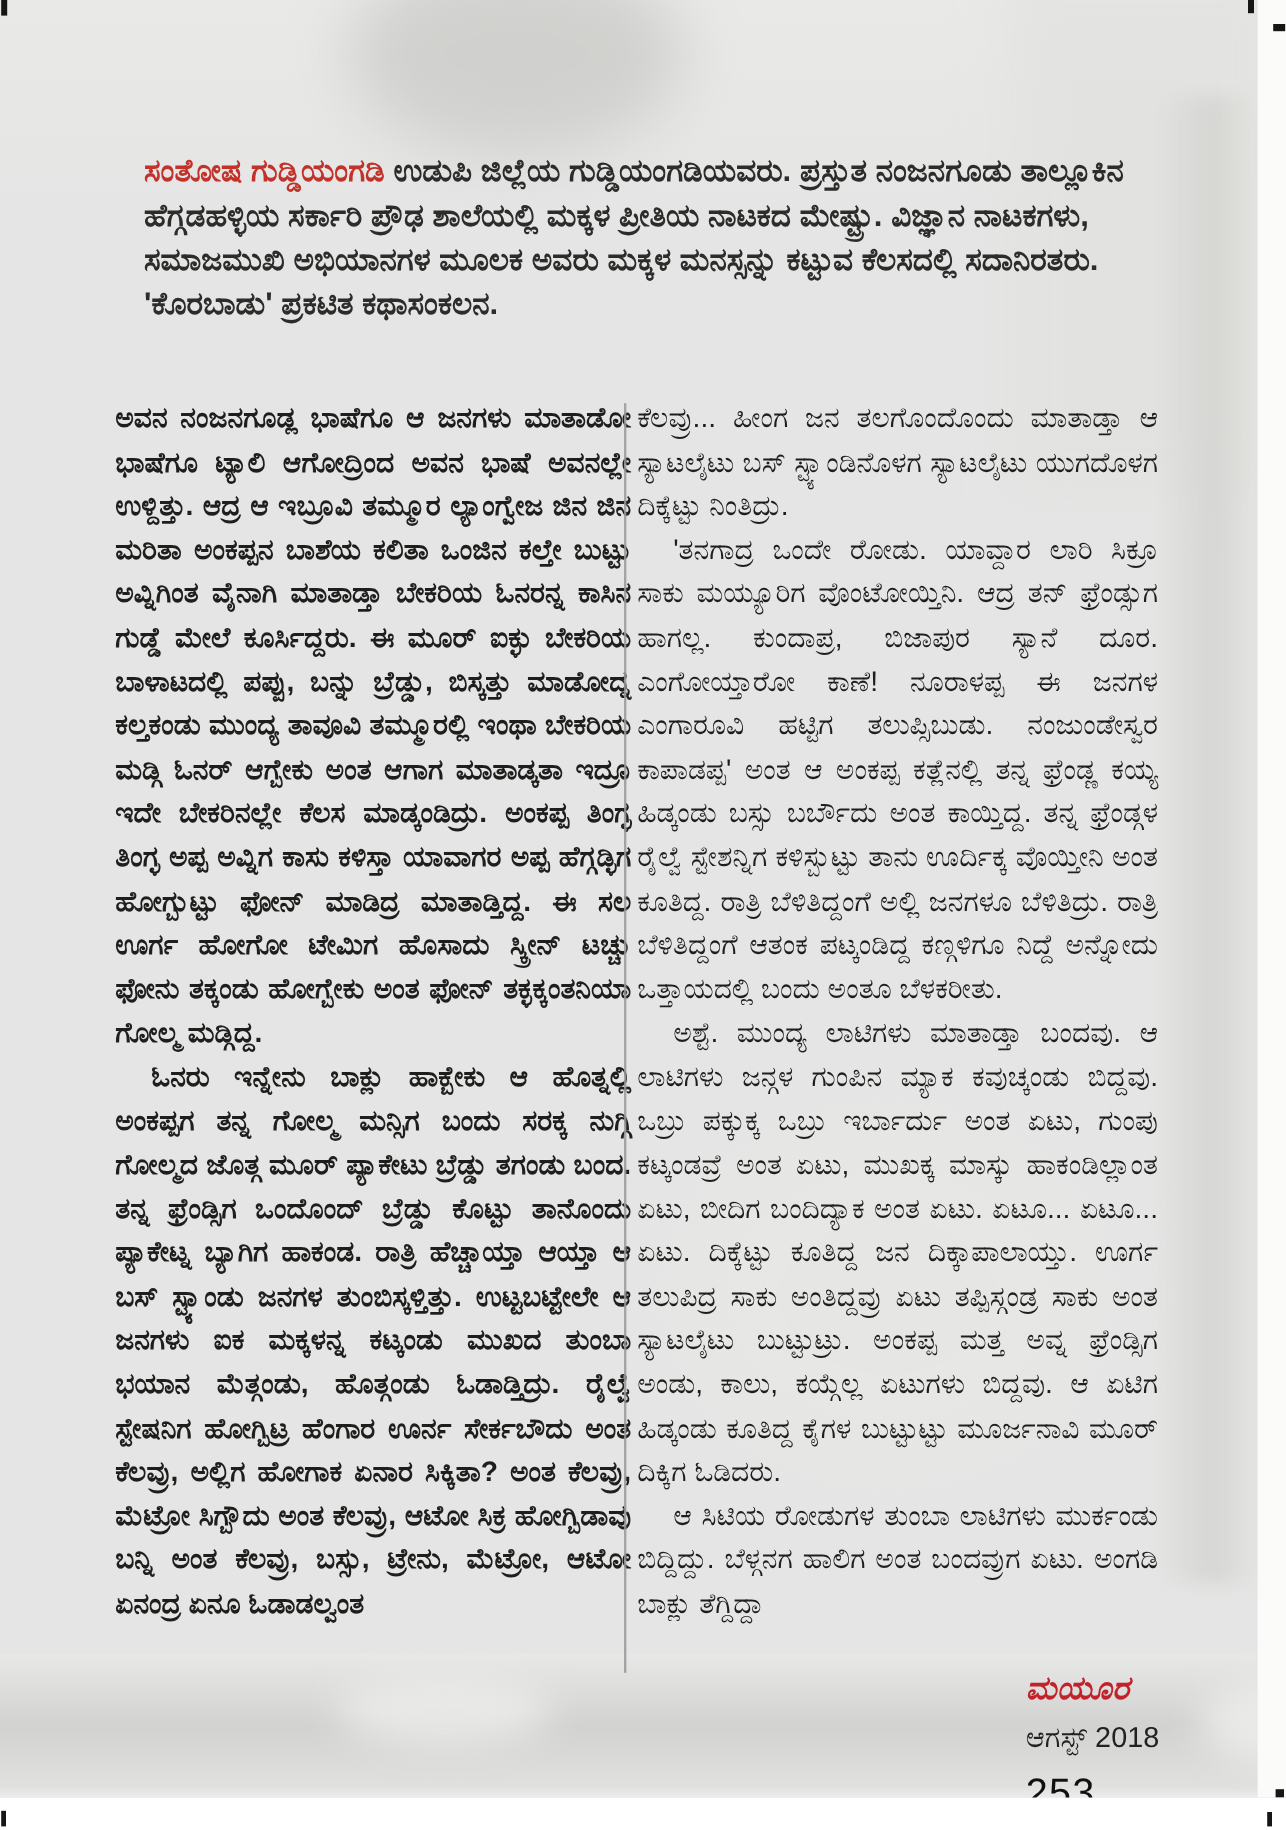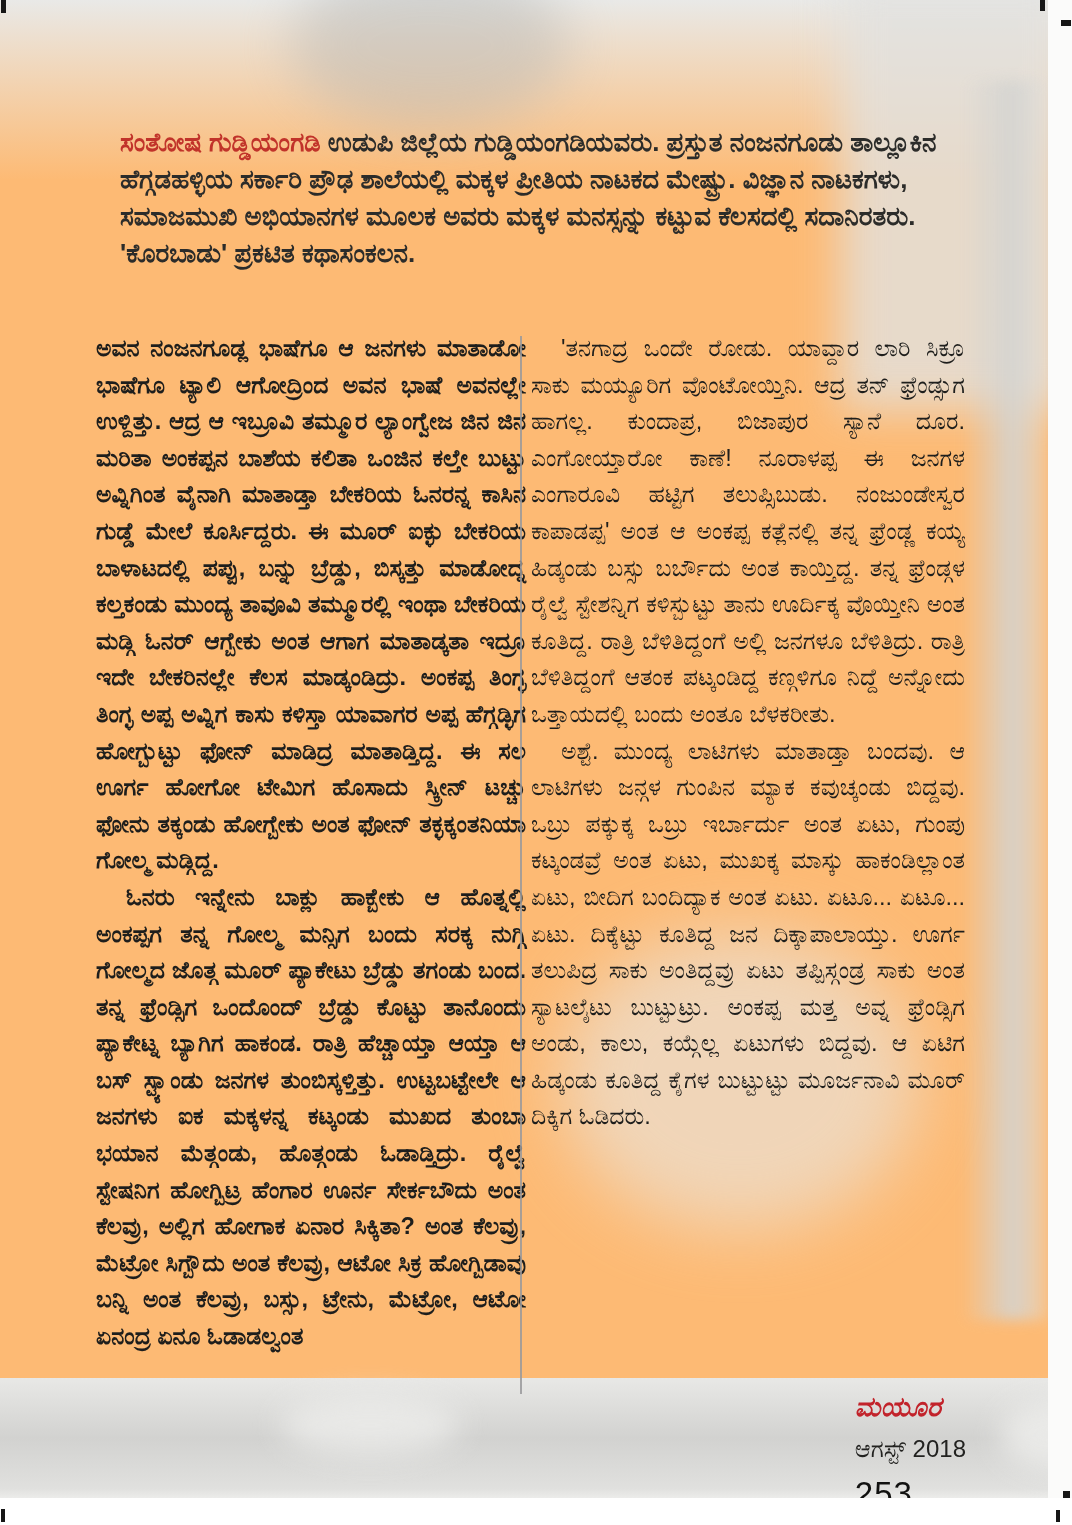--- a/index.html
+++ b/index.html
@@ -6,21 +6,21 @@
   .page{
     position:relative;
     width:1072px;height:1525px;
     font-family:"Liberation Sans","DejaVu Sans",sans-serif;
     overflow:hidden;
     background:#ffffff;
   }
   
   .scan{
     position:absolute;left:0;top:0;width:1072px;height:1498px;
-    background:#fdba74;
+    background:#e5e5e5;
     overflow:hidden;
   }
   
   .bg div{position:absolute;pointer-events:none;}
   .bg .top-wash{left:0;top:0;width:1072px;height:200px;
     background:linear-gradient(to bottom,#e9e9e7 0%,rgba(238,238,236,0) 90%);}
   .bg .top-smudge{left:290px;top:-40px;width:280px;height:170px;border-radius:50%;
     background:#b5b5b2;opacity:.45;filter:blur(26px);}
   .bg .top-right-block{left:840px;top:-30px;width:230px;height:440px;
     background:#e2e2e0;opacity:.8;filter:blur(22px);}
@@ -106,22 +106,24 @@
       <span>ಉಡುಪಿ ಜಿಲ್ಲೆಯ ಗುಡ್ಡಿಯಂಗಡಿಯವರು. ಪ್ರಸ್ತುತ ನಂಜನಗೂಡು ತಾಲ್ಲೂಕಿನ ಹೆಗ್ಗಡಹಳ್ಳಿಯ ಸರ್ಕಾರಿ ಪ್ರೌಢ ಶಾಲೆಯಲ್ಲಿ ಮಕ್ಕಳ ಪ್ರೀತಿಯ ನಾಟಕದ ಮೇಷ್ಟ್ರು. ವಿಜ್ಞಾನ ನಾಟಕಗಳು, ಸಮಾಜಮುಖಿ ಅಭಿಯಾನಗಳ ಮೂಲಕ ಅವರು ಮಕ್ಕಳ ಮನಸ್ಸನ್ನು ಕಟ್ಟುವ ಕೆಲಸದಲ್ಲಿ ಸದಾನಿರತರು. 'ಕೊರಬಾಡು' ಪ್ರಕಟಿತ ಕಥಾಸಂಕಲನ.</span>
     </div>
 
     <div class="bodytext">
       <div class="col left">
         <p class="p">ಅವನ ನಂಜನಗೂಡ್ಲ ಭಾಷೆಗೂ ಆ ಜನಗಳು ಮಾತಾಡೋ ಭಾಷೆಗೂ ಟ್ಯಾಲಿ ಆಗೋದ್ರಿಂದ ಅವನ ಭಾಷೆ ಅವನಲ್ಲೇ ಉಳ್ದಿತ್ತು. ಆದ್ರ ಆ ಇಬ್ರೂವಿ ತಮ್ಮೂರ ಲ್ಯಾಂಗ್ವೇಜ ಜಿನ ಜಿನ ಮರಿತಾ ಅಂಕಪ್ಪನ ಬಾಶೆಯ ಕಲಿತಾ ಒಂಜಿನ ಕಲ್ತೇ ಬುಟ್ಟು ಅವ್ನಿಗಿಂತ ವೈನಾಗಿ ಮಾತಾಡ್ತಾ ಬೇಕರಿಯ ಓನರನ್ನ ಕಾಸಿನ ಗುಡ್ಡೆ ಮೇಲೆ ಕೂರ್ಸಿದ್ದರು. ಈ ಮೂರ್ ಐಕ್ಳು ಬೇಕರಿಯ ಬಾಳಾಟದಲ್ಲಿ ಪಪ್ಪು, ಬನ್ನು ಬ್ರೆಡ್ಡು, ಬಿಸ್ಕತ್ತು ಮಾಡೋದ್ನ ಕಲ್ತಕಂಡು ಮುಂದ್ಯ ತಾವೂವಿ ತಮ್ಮೂರಲ್ಲಿ ಇಂಥಾ ಬೇಕರಿಯ ಮಡ್ಗಿ ಓನರ್ ಆಗ್ಬೇಕು ಅಂತ ಆಗಾಗ ಮಾತಾಡ್ಕತಾ ಇದ್ರೂ ಇದೇ ಬೇಕರಿನಲ್ಲೇ ಕೆಲಸ ಮಾಡ್ಕಂಡಿದ್ರು. ಅಂಕಪ್ಪ ತಿಂಗ್ಳ ತಿಂಗ್ಳ ಅಪ್ಪ ಅವ್ನಿಗ ಕಾಸು ಕಳಿಸ್ತಾ ಯಾವಾಗರ ಅಪ್ಪ ಹೆಗ್ಗಡ್ಳಿಗ ಹೋಗ್ಬುಟ್ಟು ಫೋನ್ ಮಾಡಿದ್ರ ಮಾತಾಡ್ತಿದ್ದ. ಈ ಸಲ ಊರ್ಗ ಹೋಗೋ ಟೇಮಿಗ ಹೊಸಾದು ಸ್ಕ್ರೀನ್ ಟಚ್ಚು ಫೋನು ತಕ್ಕಂಡು ಹೋಗ್ಬೇಕು ಅಂತ ಫೋನ್ ತಕ್ಳಕ್ಕಂತನಿಯಾ ಗೋಲ್ಮ ಮಡ್ಗಿದ್ದ.</p>
         <p class="p indent">ಓನರು ಇನ್ನೇನು ಬಾಕ್ಲು ಹಾಕ್ಬೇಕು ಆ ಹೊತ್ನಲ್ಲಿ ಅಂಕಪ್ಪಗ ತನ್ನ ಗೋಲ್ಮ ಮನ್ಸಿಗ ಬಂದು ಸರಕ್ಕ ನುಗ್ಗಿ ಗೋಲ್ಮದ ಜೊತ್ಗ ಮೂರ್ ಪ್ಯಾಕೇಟು ಬ್ರೆಡ್ಡು ತಗಂಡು ಬಂದ. ತನ್ನ ಫ್ರೆಂಡ್ಸಿಗ ಒಂದೊಂದ್ ಬ್ರೆಡ್ಡು ಕೊಟ್ಟು ತಾನೊಂದು ಪ್ಯಾಕೇಟ್ನ ಬ್ಯಾಗಿಗ ಹಾಕಂಡ. ರಾತ್ರಿ ಹೆಚ್ಚಾಯ್ತಾ ಆಯ್ತಾ ಆ ಬಸ್ ಸ್ಟ್ಯಾಂಡು ಜನಗಳ ತುಂಬಿಸ್ಕಳ್ತಿತ್ತು. ಉಟ್ಟಬಟ್ಟೇಲೇ ಆ ಜನಗಳು ಐಕ ಮಕ್ಕಳನ್ನ ಕಟ್ಕಂಡು ಮುಖದ ತುಂಬಾ ಭಯಾನ ಮೆತ್ಗಂಡು, ಹೊತ್ಗಂಡು ಓಡಾಡ್ತಿದ್ರು. ರೈಲ್ವೆ ಸ್ಟೇಷನಿಗ ಹೋಗ್ಬಿಟ್ರ ಹೆಂಗಾರ ಊರ್ನ ಸೇರ್ಕಬೌದು ಅಂತ ಕೆಲವ್ರು, ಅಲ್ಲಿಗ ಹೋಗಾಕ ಏನಾರ ಸಿಕ್ಕಿತಾ? ಅಂತ ಕೆಲವ್ರು, ಮೆಟ್ರೋ ಸಿಗ್ಬೌದು ಅಂತ ಕೆಲವ್ರು, ಆಟೋ ಸಿಕ್ರ ಹೋಗ್ಬಿಡಾವು ಬನ್ನಿ ಅಂತ ಕೆಲವ್ರು, ಬಸ್ಸು, ಟ್ರೇನು, ಮೆಟ್ರೋ, ಆಟೋ ಏನಂದ್ರ ಏನೂ ಓಡಾಡಲ್ವಂತ</p>
       </div>
       <div class="divider"></div>
       <div class="col right">
+        <p class="p">ಕೆಲವ್ರು... ಹೀಂಗ ಜನ ತಲಗೊಂದೊಂದು ಮಾತಾಡ್ತಾ ಆ ಸ್ಯಾಟಲೈಟು ಬಸ್ ಸ್ಟ್ಯಾಂಡಿನೊಳಗ ಸ್ಯಾಟಲೈಟು ಯುಗದೊಳಗ ದಿಕ್ಕೆಟ್ಟು ನಿಂತಿದ್ರು.</p>
         <p class="p indent">'ತನಗಾದ್ರ ಒಂದೇ ರೋಡು. ಯಾವ್ದಾರ ಲಾರಿ ಸಿಕ್ರೂ ಸಾಕು ಮಯ್ಯೂರಿಗ ವೊಂಟೋಯ್ತಿನಿ. ಆದ್ರ ತನ್ ಫ್ರೆಂಡ್ಸುಗ ಹಾಗಲ್ಲ. ಕುಂದಾಪ್ರ, ಬಿಜಾಪುರ ಸ್ಯಾನೆ ದೂರ. ಎಂಗೋಯ್ತಾರೋ ಕಾಣೆ! ನೂರಾಳಪ್ಪ ಈ ಜನಗಳ ಎಂಗಾರೂವಿ ಹಟ್ಟಿಗ ತಲುಪ್ಸಿಬುಡು. ನಂಜುಂಡೇಸ್ವರ ಕಾಪಾಡಪ್ಪ' ಅಂತ ಆ ಅಂಕಪ್ಪ ಕತ್ಲೆನಲ್ಲಿ ತನ್ನ ಫ್ರೆಂಡ್ಣ ಕಯ್ಯ ಹಿಡ್ಕಂಡು ಬಸ್ಸು ಬರ್ಬೌದು ಅಂತ ಕಾಯ್ತಿದ್ದ. ತನ್ನ ಫ್ರೆಂಡ್ಗಳ ರೈಲ್ವೆ ಸ್ಟೇಶನ್ನಿಗ ಕಳಿಸ್ಬುಟ್ಟು ತಾನು ಊರ್ದಿಕ್ಕ ವೊಯ್ತೀನಿ ಅಂತ ಕೂತಿದ್ದ. ರಾತ್ರಿ ಬೆಳಿತಿದ್ದಂಗೆ ಅಲ್ಲಿ ಜನಗಳೂ ಬೆಳಿತಿದ್ರು. ರಾತ್ರಿ ಬೆಳಿತಿದ್ದಂಗೆ ಆತಂಕ ಪಟ್ಕಂಡಿದ್ದ ಕಣ್ಗಳಿಗೂ ನಿದ್ದೆ ಅನ್ನೋದು ಒತ್ತಾಯದಲ್ಲಿ ಬಂದು ಅಂತೂ ಬೆಳಕರೀತು.</p>
         <p class="p indent">ಅಶ್ಟೆ. ಮುಂದ್ಯ ಲಾಟಿಗಳು ಮಾತಾಡ್ತಾ ಬಂದವು. ಆ ಲಾಟಿಗಳು ಜನ್ಗಳ ಗುಂಪಿನ ಮ್ಯಾಕ ಕವುಚ್ಕಂಡು ಬಿದ್ದವು. ಒಬ್ರು ಪಕ್ಕುಕ್ಕ ಒಬ್ರು ಇರ್ಬಾರ್ದು ಅಂತ ಏಟು, ಗುಂಪು ಕಟ್ಕಂಡವ್ರೆ ಅಂತ ಏಟು, ಮುಖಕ್ಕ ಮಾಸ್ಕು ಹಾಕಂಡಿಲ್ಲಾಂತ ಏಟು, ಬೀದಿಗ ಬಂದಿದ್ಯಾಕ ಅಂತ ಏಟು. ಏಟೂ... ಏಟೂ... ಏಟು. ದಿಕ್ಕೆಟ್ಟು ಕೂತಿದ್ದ ಜನ ದಿಕ್ಕಾಪಾಲಾಯ್ತು. ಊರ್ಗ ತಲುಪಿದ್ರ ಸಾಕು ಅಂತಿದ್ದವ್ರು ಏಟು ತಪ್ಪಿಸ್ಗಂಡ್ರ ಸಾಕು ಅಂತ ಸ್ಯಾಟಲೈಟು ಬುಟ್ಟುಟ್ರು. ಅಂಕಪ್ಪ ಮತ್ತ ಅವ್ನ ಫ್ರೆಂಡ್ಸಿಗ ಅಂಡು, ಕಾಲು, ಕಯ್ಗೆಲ್ಲ ಏಟುಗಳು ಬಿದ್ದವು. ಆ ಏಟಿಗ ಹಿಡ್ಕಂಡು ಕೂತಿದ್ದ ಕೈಗಳ ಬುಟ್ಟುಟ್ಟು ಮೂರ್ಜನಾವಿ ಮೂರ್ ದಿಕ್ಕಿಗ ಓಡಿದರು.</p>
+        <p class="p indent">ಆ ಸಿಟಿಯ ರೋಡುಗಳ ತುಂಬಾ ಲಾಟಿಗಳು ಮುರ್ಕಂಡು ಬಿದ್ದಿದ್ದು. ಬೆಳ್ಗನಗ ಹಾಲಿಗ ಅಂತ ಬಂದವ್ರುಗ ಏಟು. ಅಂಗಡಿ ಬಾಕ್ಲು ತೆಗ್ದಿದ್ದಾ</p>
       </div>
     </div>
 
     <div class="footer">
       <span class="mag">ಮಯೂರ</span>
       <span class="issue">ಆಗಸ್ಟ್ 2018</span>
       <span class="pageno">253</span>
     </div>
   </div>
 

